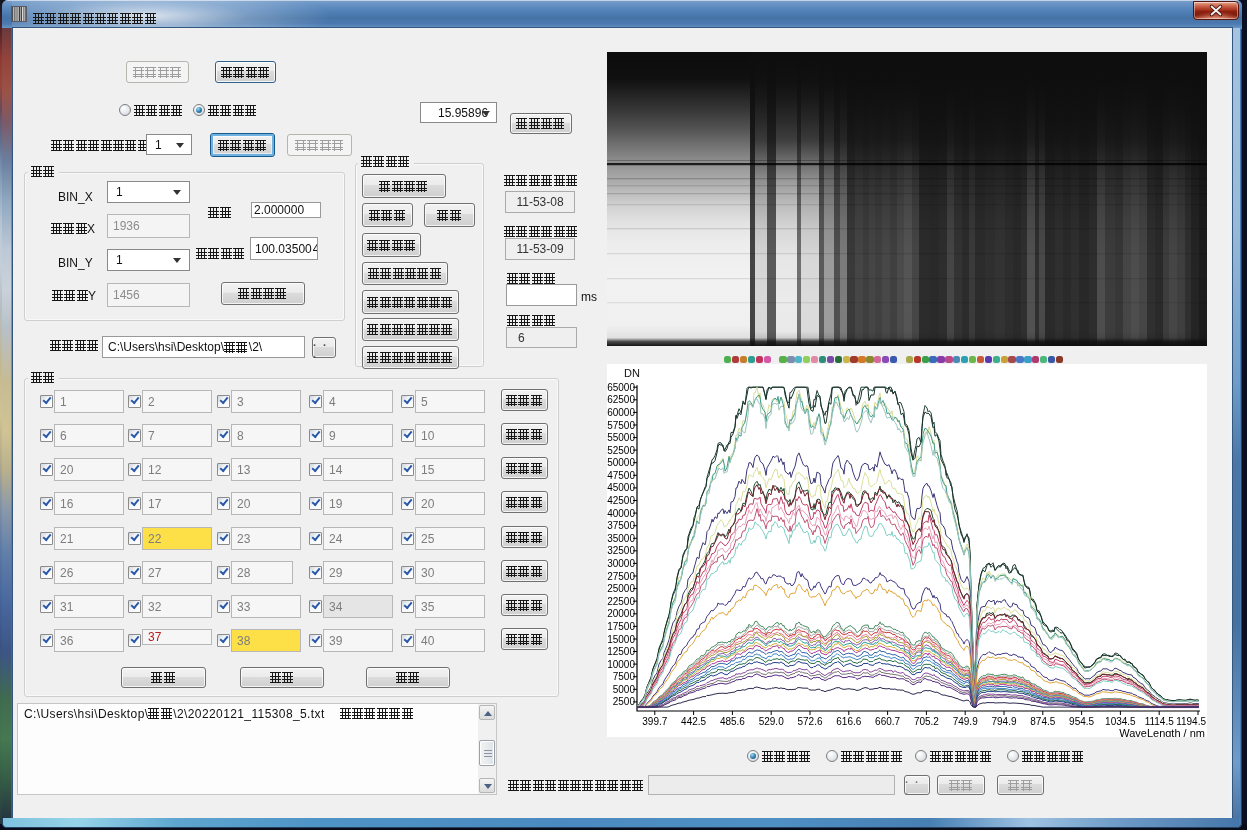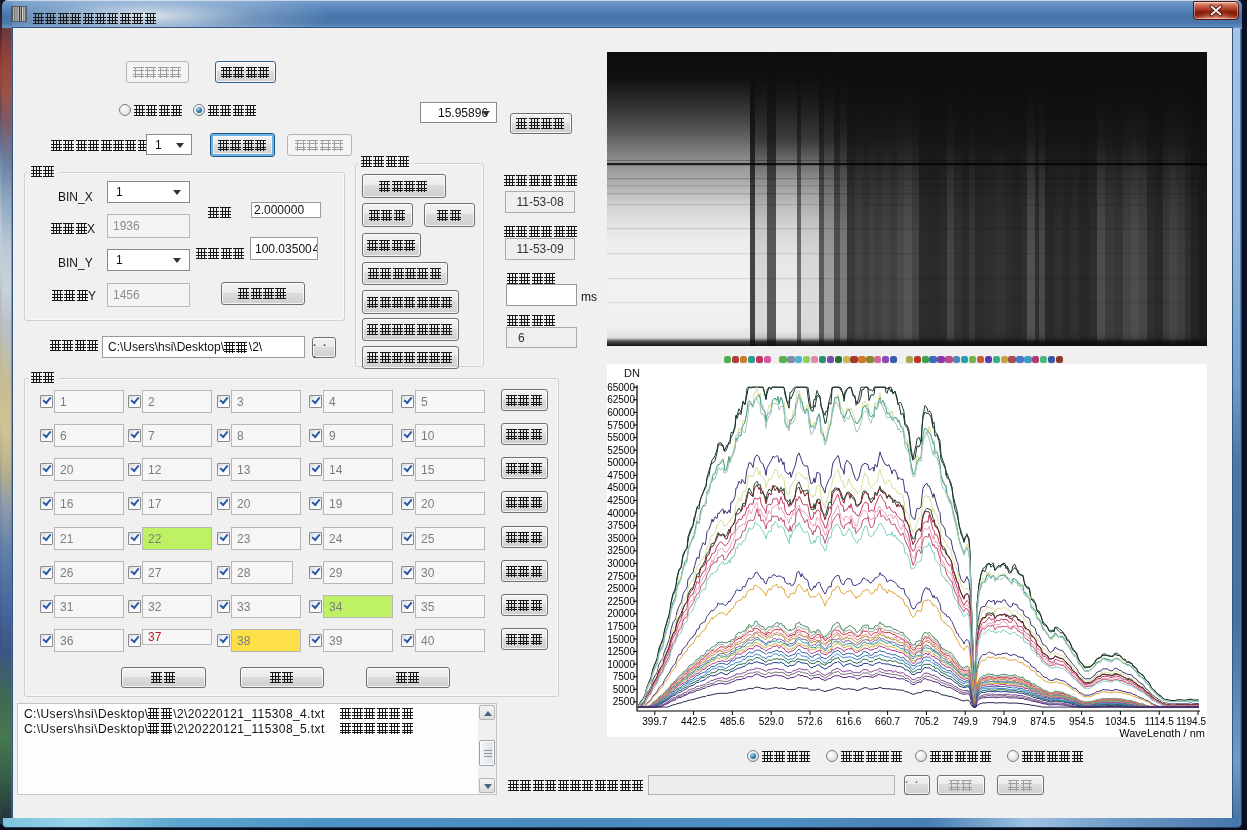--- a/index.html
+++ b/index.html
@@ -281,21 +281,21 @@
 <div class="cb" style="left:401px;top:497px"></div>
 <div class="fld dis" style="left:415px;top:492px;width:70px;height:23px;background:#f6f6f6;color:#7d7d7d">20</div>
 <div class="btn " style="left:501px;top:491px;width:47px;height:22px">
     <i class="z"></i>
     <i class="z"></i>
     <i class="z"></i>
   </div>
 <div class="cb" style="left:40px;top:532px"></div>
 <div class="fld dis" style="left:54px;top:527px;width:70px;height:23px;background:#f6f6f6;color:#7d7d7d">21</div>
 <div class="cb" style="left:128px;top:532px"></div>
-<div class="fld dis" style="left:142px;top:527px;width:70px;height:23px;background:#bef264;color:#7d7d7d">22</div>
+<div class="fld dis" style="left:142px;top:527px;width:70px;height:23px;background:#fde047;color:#7d7d7d">22</div>
 <div class="cb" style="left:217px;top:532px"></div>
 <div class="fld dis" style="left:231px;top:527px;width:70px;height:23px;background:#f6f6f6;color:#7d7d7d">23</div>
 <div class="cb" style="left:309px;top:532px"></div>
 <div class="fld dis" style="left:323px;top:527px;width:70px;height:23px;background:#f6f6f6;color:#7d7d7d">24</div>
 <div class="cb" style="left:401px;top:532px"></div>
 <div class="fld dis" style="left:415px;top:527px;width:70px;height:23px;background:#f6f6f6;color:#7d7d7d">25</div>
 <div class="btn " style="left:501px;top:526px;width:47px;height:22px">
     <i class="z"></i>
     <i class="z"></i>
     <i class="z"></i>
@@ -315,21 +315,21 @@
     <i class="z"></i>
     <i class="z"></i>
   </div>
 <div class="cb" style="left:40px;top:600px"></div>
 <div class="fld dis" style="left:54px;top:595px;width:70px;height:23px;background:#f6f6f6;color:#7d7d7d">31</div>
 <div class="cb" style="left:128px;top:600px"></div>
 <div class="fld dis" style="left:142px;top:595px;width:70px;height:23px;background:#f6f6f6;color:#7d7d7d">32</div>
 <div class="cb" style="left:217px;top:600px"></div>
 <div class="fld dis" style="left:231px;top:595px;width:70px;height:23px;background:#f6f6f6;color:#7d7d7d">33</div>
 <div class="cb" style="left:309px;top:600px"></div>
-<div class="fld dis" style="left:323px;top:595px;width:70px;height:23px;background:#bef264;color:#7d7d7d">34</div>
+<div class="fld dis" style="left:323px;top:595px;width:70px;height:23px;background:#e5e5e5;color:#7d7d7d">34</div>
 <div class="cb" style="left:401px;top:600px"></div>
 <div class="fld dis" style="left:415px;top:595px;width:70px;height:23px;background:#f6f6f6;color:#7d7d7d">35</div>
 <div class="btn " style="left:501px;top:594px;width:47px;height:22px">
     <i class="z"></i>
     <i class="z"></i>
     <i class="z"></i>
   </div>
 <div class="cb" style="left:40px;top:634px"></div>
 <div class="fld dis" style="left:54px;top:629px;width:70px;height:23px;background:#f6f6f6;color:#7d7d7d">36</div>
 <div class="cb" style="left:128px;top:634px"></div>
@@ -352,21 +352,20 @@
 <div class="btn " style="left:240px;top:667px;width:84px;height:21px">
     <i class="z"></i>
     <i class="z"></i>
   </div>
 <div class="btn " style="left:366px;top:667px;width:84px;height:21px">
     <i class="z"></i>
     <i class="z"></i>
   </div>
 <div class="ab" style="left:17px;top:703px;width:480px;height:92px;background:#fdfdfd;border:1px solid #c6c6c6;
  font-size:12px;color:#111;letter-spacing:0.4px;padding:3px 0 0 6px">
-    <div style="height:14.6px;white-space:nowrap">C:\Users\hsi\Desktop\<i class="z"></i><i class="z"></i>\2\20220121_115308_4.txt&nbsp;&nbsp;&nbsp;&nbsp;<i class="z"></i><i class="z"></i><i class="z"></i><i class="z"></i><i class="z"></i><i class="z"></i></div>
     <div style="height:14.6px;white-space:nowrap">C:\Users\hsi\Desktop\<i class="z"></i><i class="z"></i>\2\20220121_115308_5.txt&nbsp;&nbsp;&nbsp;&nbsp;<i class="z"></i><i class="z"></i><i class="z"></i><i class="z"></i><i class="z"></i><i class="z"></i></div>
   </div>
 <div class="ab" style="left:478px;top:704px;width:18px;height:90px;background:#f0f0f0">
 <div class="ab" style="left:1px;top:1px;width:16px;height:15px;border:1px solid #b5b5b5;border-radius:2px;background:linear-gradient(#f4f4f4,#dcdcdc)">
       <div class="ab" style="left:4px;top:5px;width:0;height:0;border:4px solid transparent;border-bottom:5px solid #4d6185;border-top:none"></div>
     </div>
 <div class="ab" style="left:1px;top:36px;width:16px;height:26px;border:1px solid #9aa0a8;border-radius:2px;background:linear-gradient(90deg,#f2f3f4,#dfe3e7);box-shadow:inset 0 0 0 1px #fff">
       <div class="ab" style="left:4px;top:9px;width:8px;height:1px;background:#8a94a4;box-shadow:0 3px 0 #8a94a4,0 6px 0 #8a94a4"></div>
     </div>
 <div class="ab" style="left:1px;top:74px;width:16px;height:15px;border:1px solid #b5b5b5;border-radius:2px;background:linear-gradient(#f4f4f4,#dcdcdc)">

